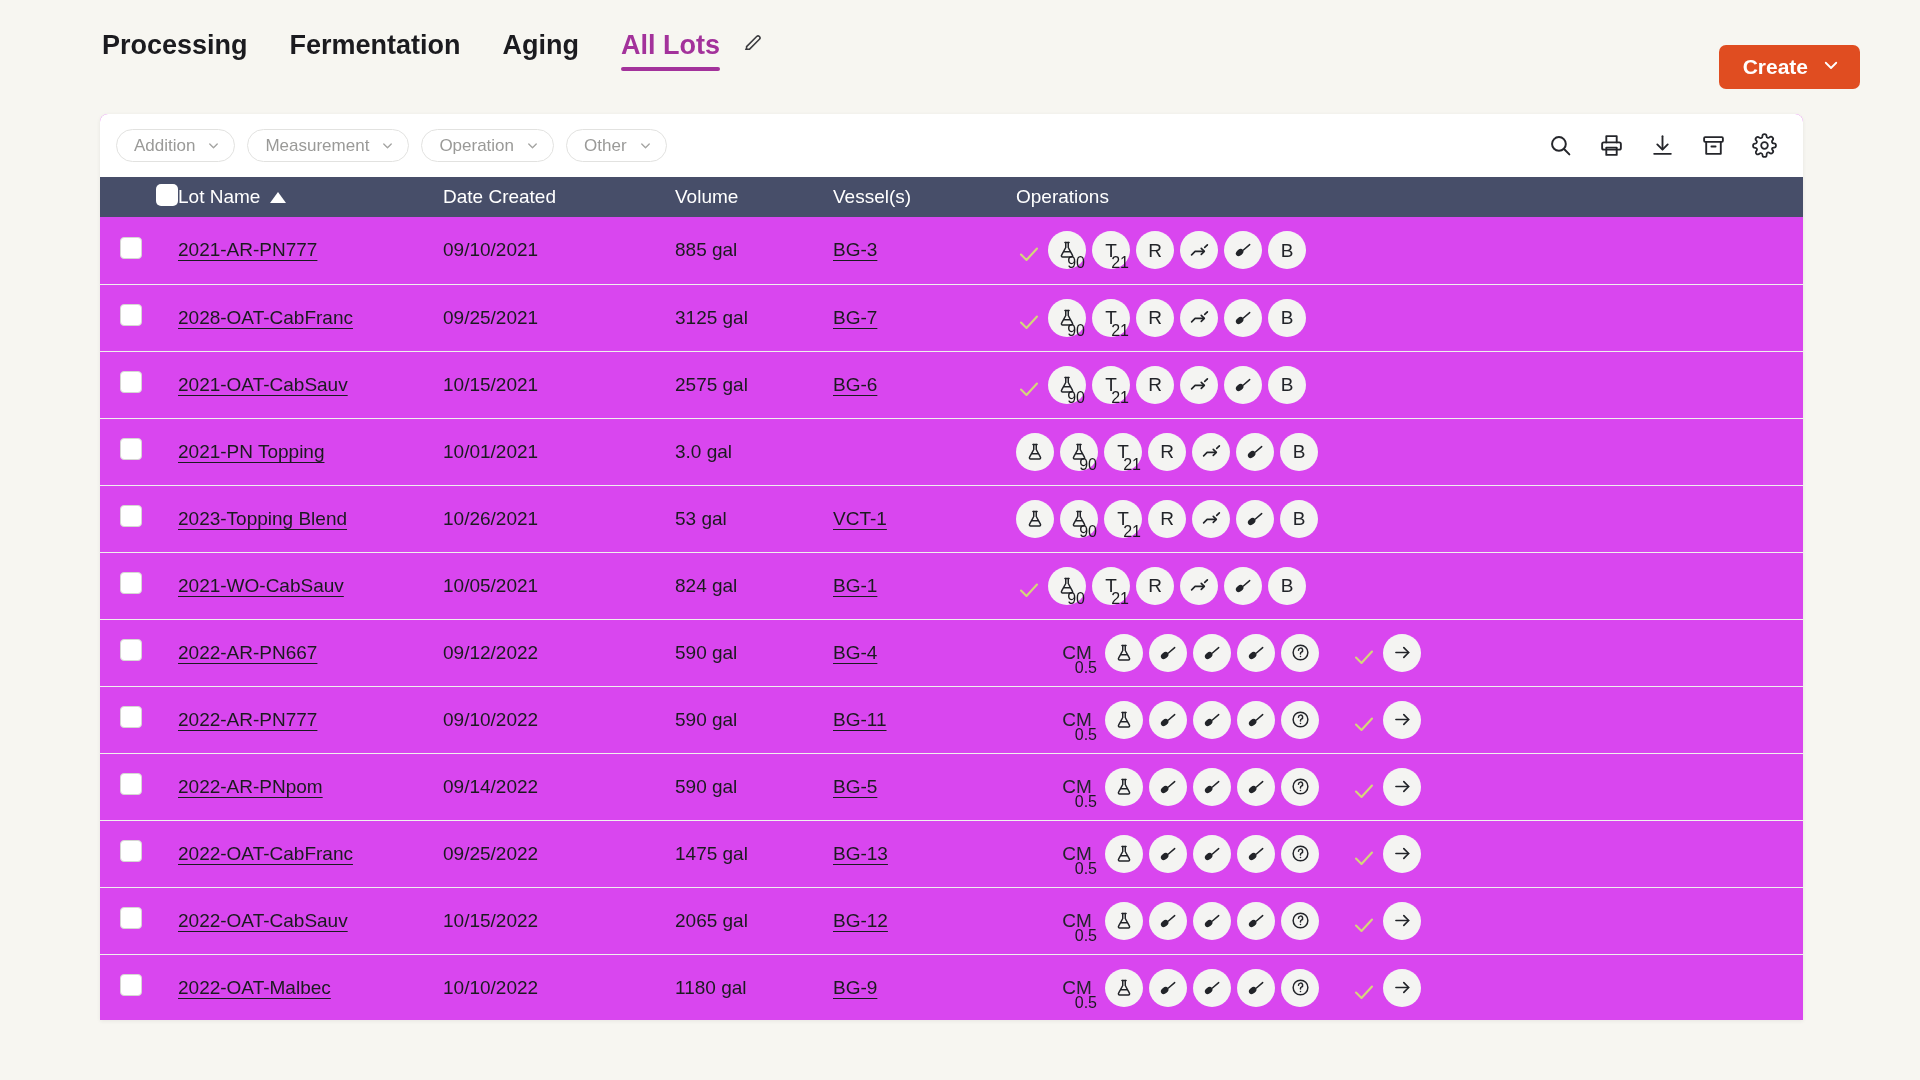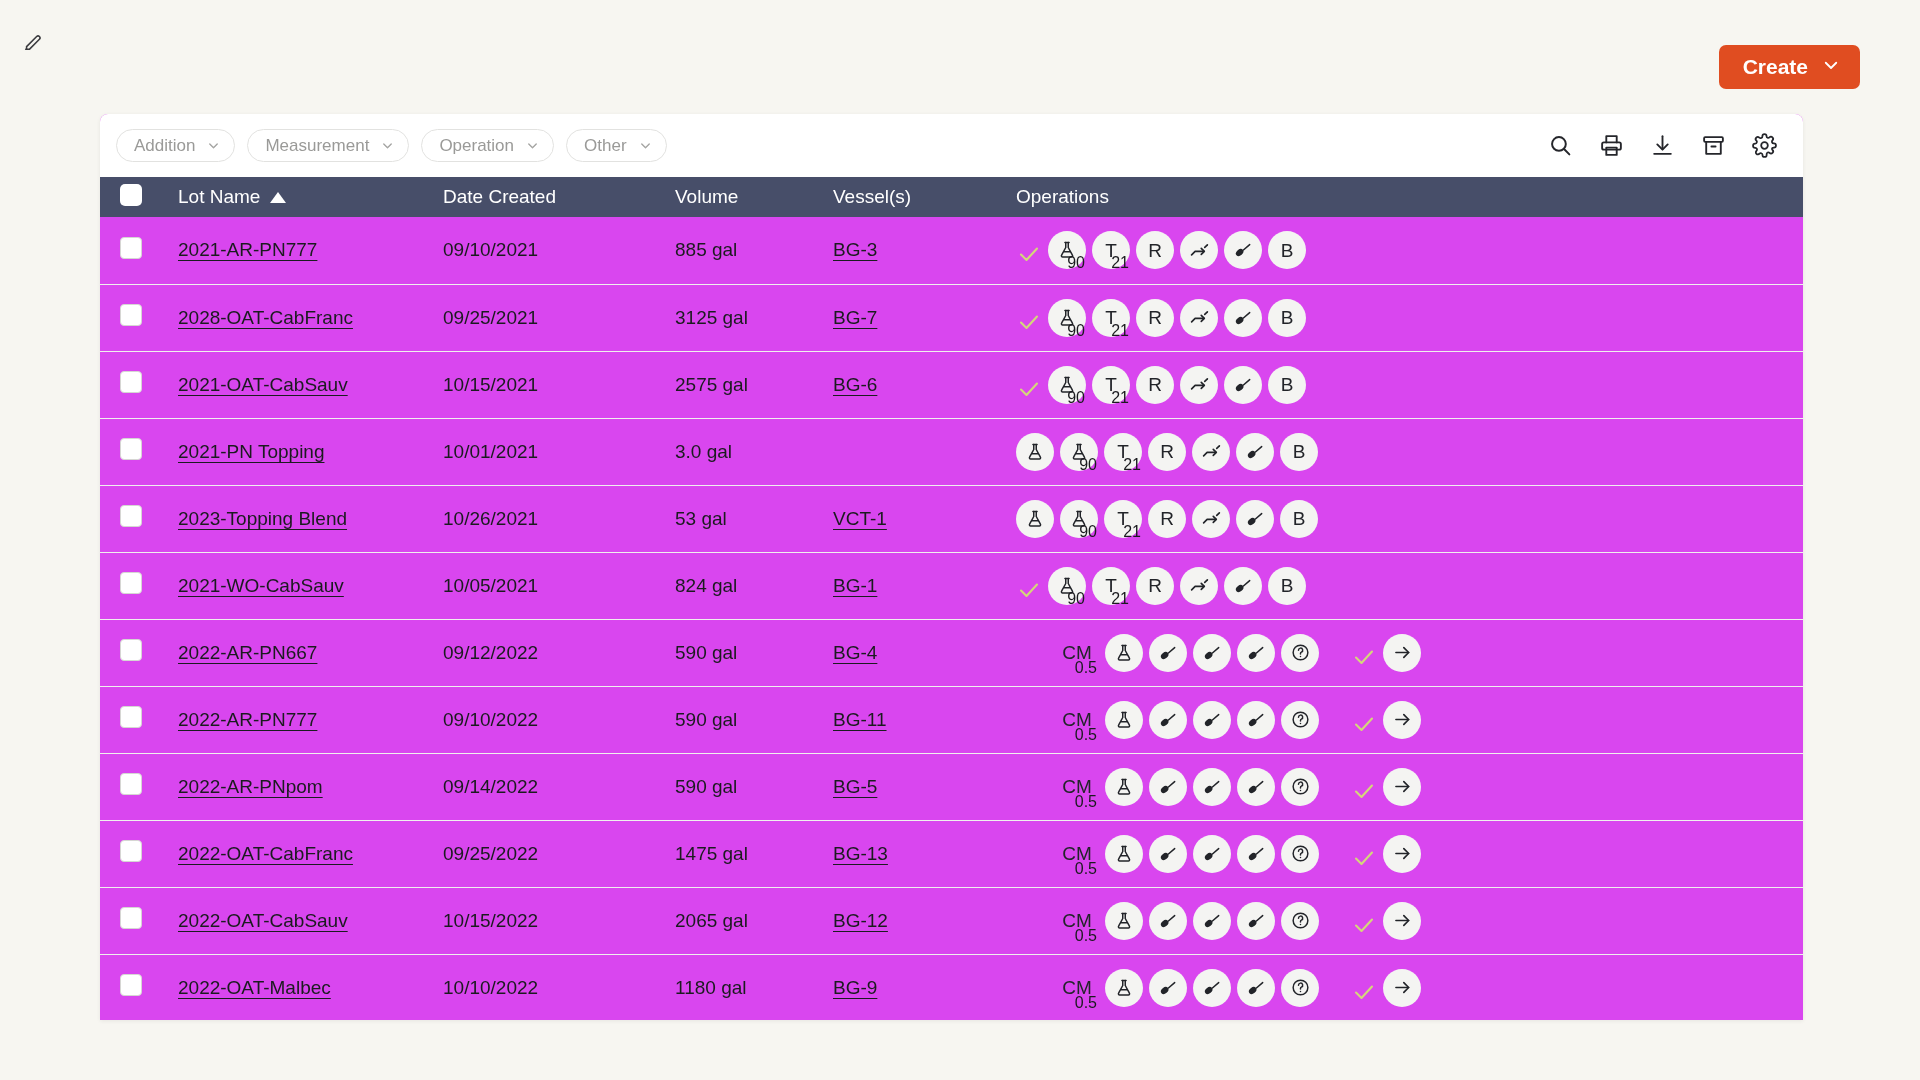--- a/index.html
+++ b/index.html
@@ -56,21 +56,21 @@
     color: #9a9a98; font-size: 17px;
     display: flex; align-items: center; gap: 11px; cursor: pointer;
     font-family: "Liberation Sans", sans-serif;
   }
   .tools { margin-left: auto; display: flex; align-items: center; gap: 26px; }
   .tool { cursor: pointer; display: flex; align-items: center; justify-content: center; }
 
   
   table { width: 100%; border-collapse: collapse; table-layout: fixed; }
   thead th {
-    background: #474e69; color: #fff; text-align: left;
+    background: #474e69; color: #fff; text-align: right;
     font-size: 19px; font-weight: normal; height: 40px;
     padding: 0; vertical-align: middle;
   }
   .c-chk   { width: 78px;  padding-left: 20px !important; }
   .c-lot   { width: 265px; }
   .c-date  { width: 232px; }
   .c-vol   { width: 158px; }
   .c-ves   { width: 183px; }
   .c-ops   { width: auto; }
   thead th .hd { display: flex; align-items: center; gap: 10px; }
@@ -114,20 +114,26 @@
     justify-content: center; height: 38px; padding-bottom: 3px;
   }
   .gap { width: 20px; flex: 0 0 auto; }
 </style>
 </head>
 <body>
 
 <div class="page">
 
   <div class="topbar">
+    <div class="tabs" id="tab-list">
+        <div class="tab"><span>Processing</span></div>
+        <div class="tab"><span>Fermentation</span></div>
+        <div class="tab"><span>Aging</span></div>
+        <div class="tab active"><span>All Lots</span></div>
+      </div>
     <span class="edit-tab-icon">
       <svg width="22" height="22" viewBox="0 0 24 24" fill="none" stroke="#3b3b3f" stroke-width="1.7" stroke-linecap="round" stroke-linejoin="round">
         <path d="M4 20h4L19 9a2.1 2.1 0 0 0-3-3L5 17v3z"></path>
       </svg>
     </span>
     <button class="create-btn">
       <span>Create</span>
       <span>
         <svg width="18" height="18" viewBox="0 0 24 24" fill="none" stroke="#fff" stroke-width="2.4" stroke-linecap="round" stroke-linejoin="round">
             <polyline points="5 9 12 16 19 9"></polyline>

